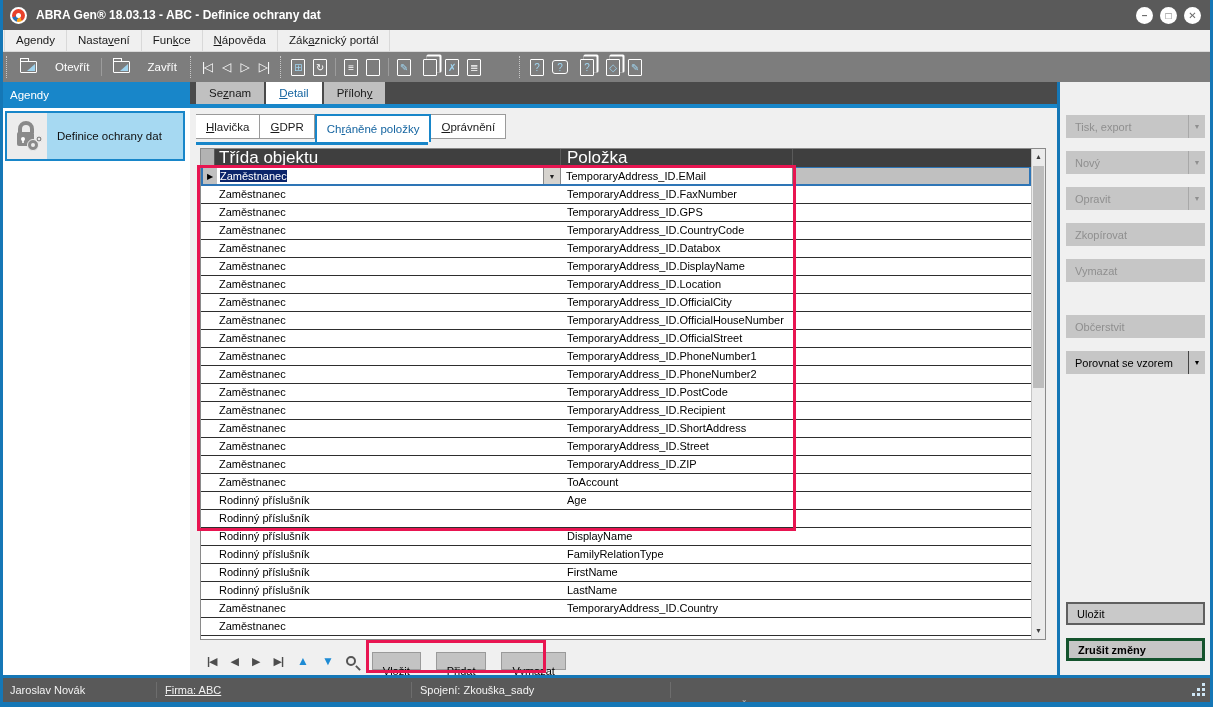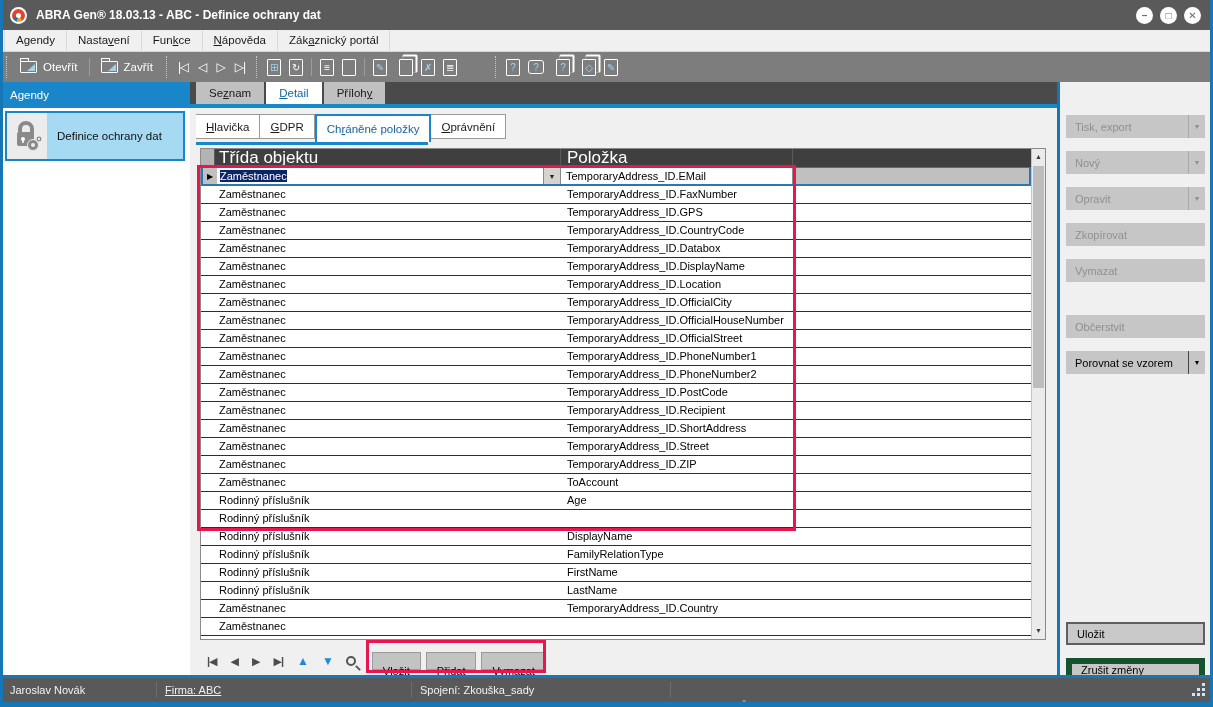--- a/index.html
+++ b/index.html
@@ -24,21 +24,21 @@
              align-items:stretch; padding-left:4px; border-bottom:1px solid #d9d9d9; }
   .menu-item { font-size:11.5px; color:#1a1a1a; padding:0 11px; line-height:21px; border-right:1px solid #d9d9d9; }
   .menu-item:first-child { border-left:1px solid #d9d9d9; }
   .u { text-decoration:underline; }
 
   
   .toolbar { position:absolute; left:-3px; top:52px; width:1213px; height:30px; background:var(--toolbar);
              display:flex; align-items:center; color:#fff; }
   .tsep { width:1px; height:22px; border-left:1px dotted #c9c9c9; margin:0 6px; }
   .tsep.small { height:18px; border-left:1px solid #9c9c9c; margin:0 4px; }
-  .tb-btn { display:flex; align-items:center; gap:6px; padding:0 7px; height:24px; font-size:11.5px; color:#fff; }
+  .tb-btn { display:flex; align-items:center; gap:18px; padding:0 7px; height:24px; font-size:11.5px; color:#fff; }
   .folder { width:17px; height:12px; border:1.5px solid #fff; border-radius:1px; position:relative; background:transparent; }
   .folder::before { content:""; position:absolute; top:-4px; left:-1px; width:7px; height:3px; border:1.5px solid #fff; border-bottom:none; }
   .folder::after { content:""; position:absolute; right:1px; bottom:1px; width:0; height:0;
                    border-left:8px solid transparent; border-bottom:7px solid #9fd3ee; }
   .navg { font-size:12px; color:#fff; padding:0 5px; letter-spacing:-1px; }
   .doc-icon { width:14px; height:17px; border:1.5px solid #fff; border-radius:1px; position:relative; margin:0 4px;
               display:flex; align-items:center; justify-content:center; font-size:10px; color:#9fd3ee; background:transparent; }
   .doc-icon.shadow { box-shadow:3px -3px 0 -0.5px var(--toolbar), 4px -4px 0 0.5px #fff; margin-left:8px; }
   .doc-icon.bubble { border-radius:3px; height:14px; width:16px; }
   .doc-icon .wg { color:#fff; }
@@ -99,35 +99,35 @@
   .annot1 { left:7px; top:83px; width:599px; height:366px; }
   .annot2 { left:176px; top:558px; width:180px; height:33px; }
 
   
   .bottom-bar { position:absolute; left:10px; top:566px; width:846px; height:26px; display:flex; align-items:center; }
   .bnav { font-size:11px; color:#4d4d4d; font-weight:bold; padding:0 7px; letter-spacing:-1px; }
   .bnav.blue { color:#1e8bd4; font-size:12px; }
   .mag { width:10px; height:10px; border:2px solid #555; border-radius:50%; position:relative; margin:0 8px 0 6px; }
   .mag::after { content:""; position:absolute; width:2px; height:6px; background:#555; transform:rotate(-45deg); left:9px; top:7px; }
   .bbtn { height:16px; background:#c3c3c3; border:1px solid #9a9a9a; font-size:11px; color:#000; padding:8px 10px;
-          margin-right:5px; line-height:21px; }
+          margin-right:15px; line-height:21px; }
   .bbtn:first-of-type { margin-left:8px; }
 
   
   .right-panel { position:absolute; left:1057px; top:0; width:156px; height:593px; background:#f0f0f0;
                  border-left:3px solid var(--frame); padding:33px 8px 0 6px; }
   .rp-btn { width:139px; height:23px; background:#c6c6c6; margin-bottom:13px; font-size:11px; display:flex; align-items:center; }
   .rp-btn .lbl { flex:1; padding-left:9px; color:#8f8f8f; }
   .rp-btn.enabled .lbl { color:#000; }
   .rp-btn .arrow { width:17px; text-align:center; font-size:7px; color:#8f8f8f; border-left:1px solid #a8a8a8; line-height:23px; }
   .rp-btn.enabled .arrow { color:#000; border-left:1px solid #444; }
   .rp-btn.gap { margin-top:33px; }
-  .rp-bottom { position:absolute; left:6px; top:540px; }
+  .rp-bottom { position:absolute; left:6px; top:520px; }
   .rp-btn.default { border:2px solid #5f5f5f; background:#c9c9c9; }
-  .rp-btn.plain { border:6px solid #14532d; }
+  .rp-btn.plain { border:3px solid #14532d;font-weight:bold; }
 
   
   .statusbar { position:absolute; left:-3px; top:675px; width:1213px; height:27px; background:var(--statusbar);
                border-top:3px solid var(--frame); display:flex; align-items:center; color:#f2f2f2; font-size:11px; }
   .sfield { white-space:nowrap; }
   .sdiv { width:1px; height:16px; background:#8f8f8f; border-right:1px solid #6d6d6d; margin:0 8px; }
   .grip { margin-left:auto; margin-right:8px; width:12px; height:12px; position:relative; }
   .grip::after { content:""; position:absolute; right:0; bottom:0; width:3px; height:3px; background:#cfe6f5;
                  box-shadow:-5px 0 0 #cfe6f5, 0 -5px 0 #cfe6f5, -5px -5px 0 #cfe6f5, 0 -10px 0 #cfe6f5, -10px 0 0 #cfe6f5; }
 </style>

